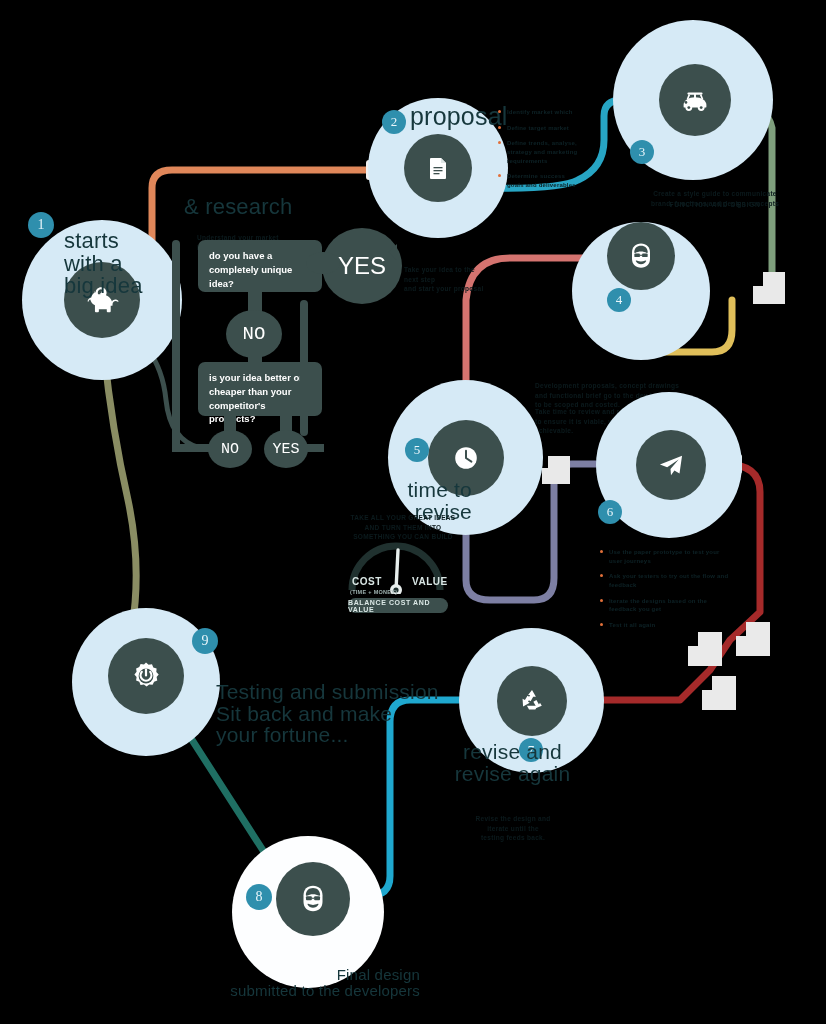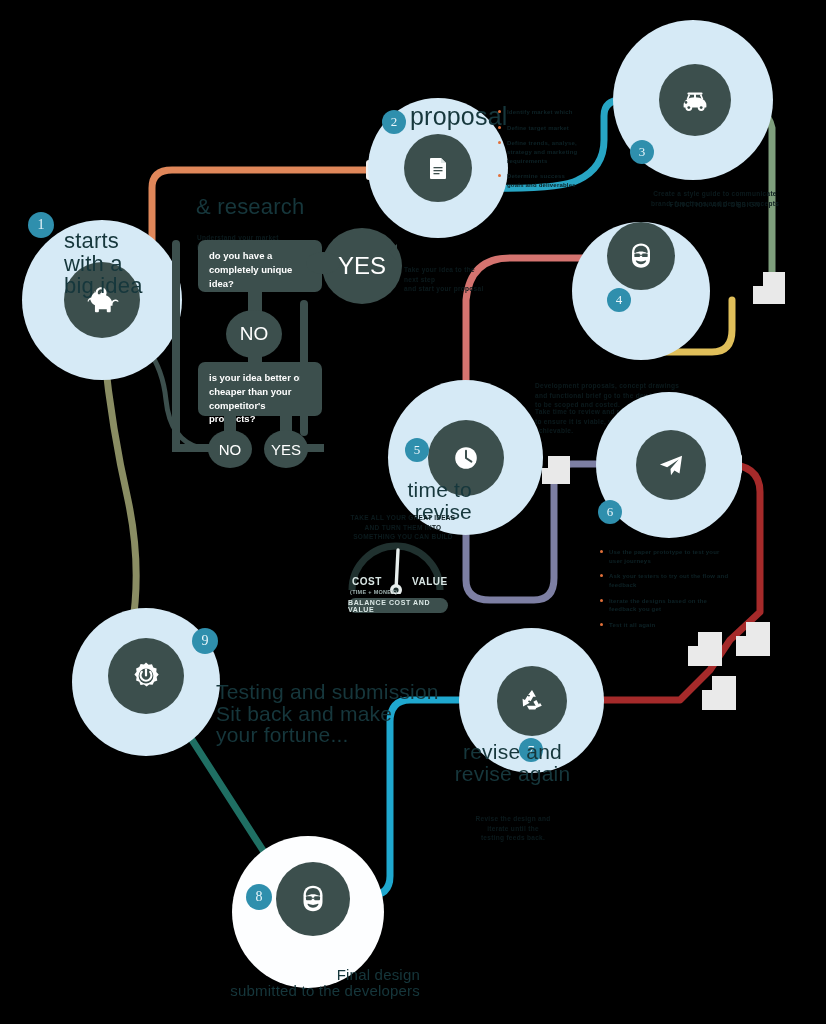--- a/index.html
+++ b/index.html
@@ -36,21 +36,21 @@
   .bullets li{list-style:none;position:relative;margin:0 0 7px 0;padding-left:9px;
       color:#0d2226;font-size:6px;line-height:1.45;font-weight:700;letter-spacing:.2px;}
   .bullets li:before{content:"";position:absolute;left:0;top:2px;width:3px;height:3px;
       background:#e2703a;border-radius:50%;}
   ul.bullets{margin:0;padding:0;}
 
   
   .fbox{position:absolute;background:#3c4f4d;border-radius:7px;color:#fff;
       font-size:9.5px;font-weight:700;line-height:1.45;padding:9px 11px;box-sizing:border-box;}
   .fpill{position:absolute;background:#3c4f4d;border-radius:50%;color:#fff;
-      display:flex;align-items:center;justify-content:center;font-weight:400;}
+      display:flex;align-items:center;justify-content:center;font-weight:400;font-family:Liberation Mono, monospace;}
   .fyes{position:absolute;background:#3c4f4d;color:#fff;display:flex;
       align-items:center;justify-content:center;font-size:24px;font-weight:400;
       border-radius:50%;}
   .ftail{position:absolute;width:0;height:0;}
 
   
   .gauge{position:absolute;}
   .glabel{position:absolute;color:#d9e6e4;font-size:10px;font-weight:700;letter-spacing:.5px;}
   .gsmall{position:absolute;color:#9fb3b1;font-size:5.5px;font-weight:700;letter-spacing:.3px;}
   .gpill{position:absolute;background:#3c4f4d;border-radius:9px;color:#dbe8e6;
@@ -157,21 +157,21 @@
   </div>
   <div class="badge" style="left:28px;top:212px;width:26px;height:26px;font-size:14px;">
     <span>1</span>
   </div>
   <div class="htitle" style="left:64px;top:208px;width:130px;font-size:22px;white-space:pre-line;">
     <span>starts
 with a
 big idea</span>
   </div>
 
-  <div class="htitle" style="left:196px;top:196px;font-size:22px;">
+  <div class="htitle" style="left:184px;top:196px;font-size:22px;">
     <span>&amp; research</span>
   </div>
   <div class="sub" style="left:197px;top:224px;width:180px;white-space:pre-line;">
     <span>Understand your market
 know your competition - know it well</span>
   </div>
 
   <div class="fbox" style="left:198px;top:240px;width:124px;height:52px;">
     <span>do you have a completely unique idea?</span>
   </div>

